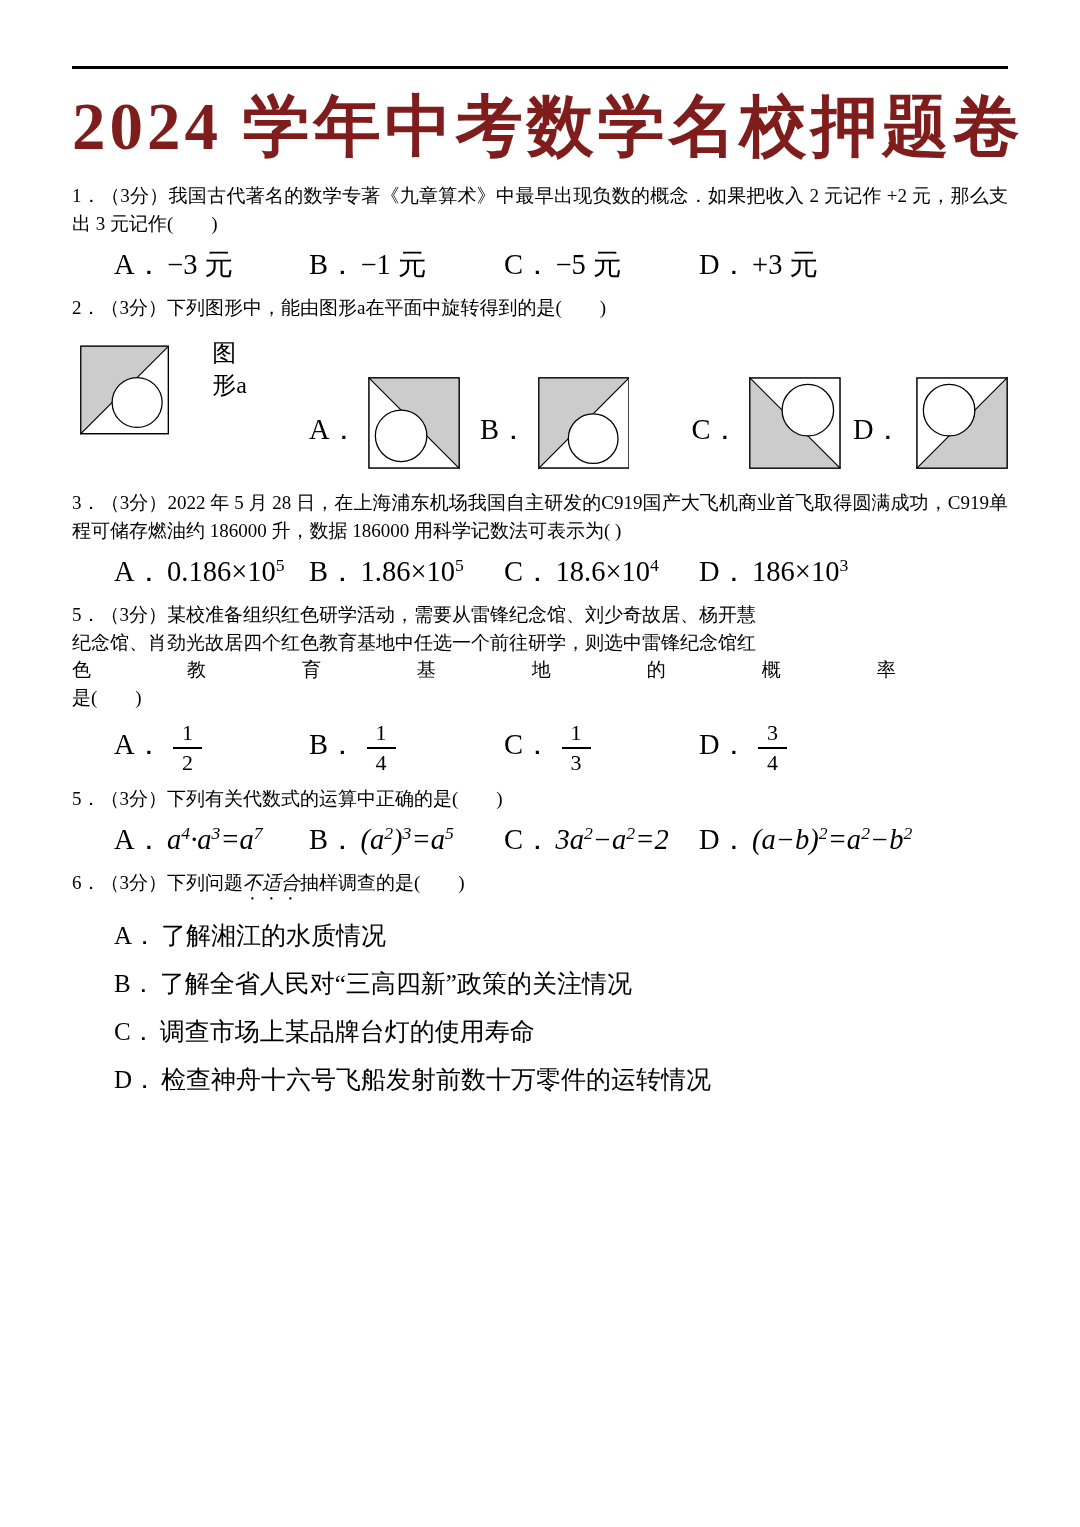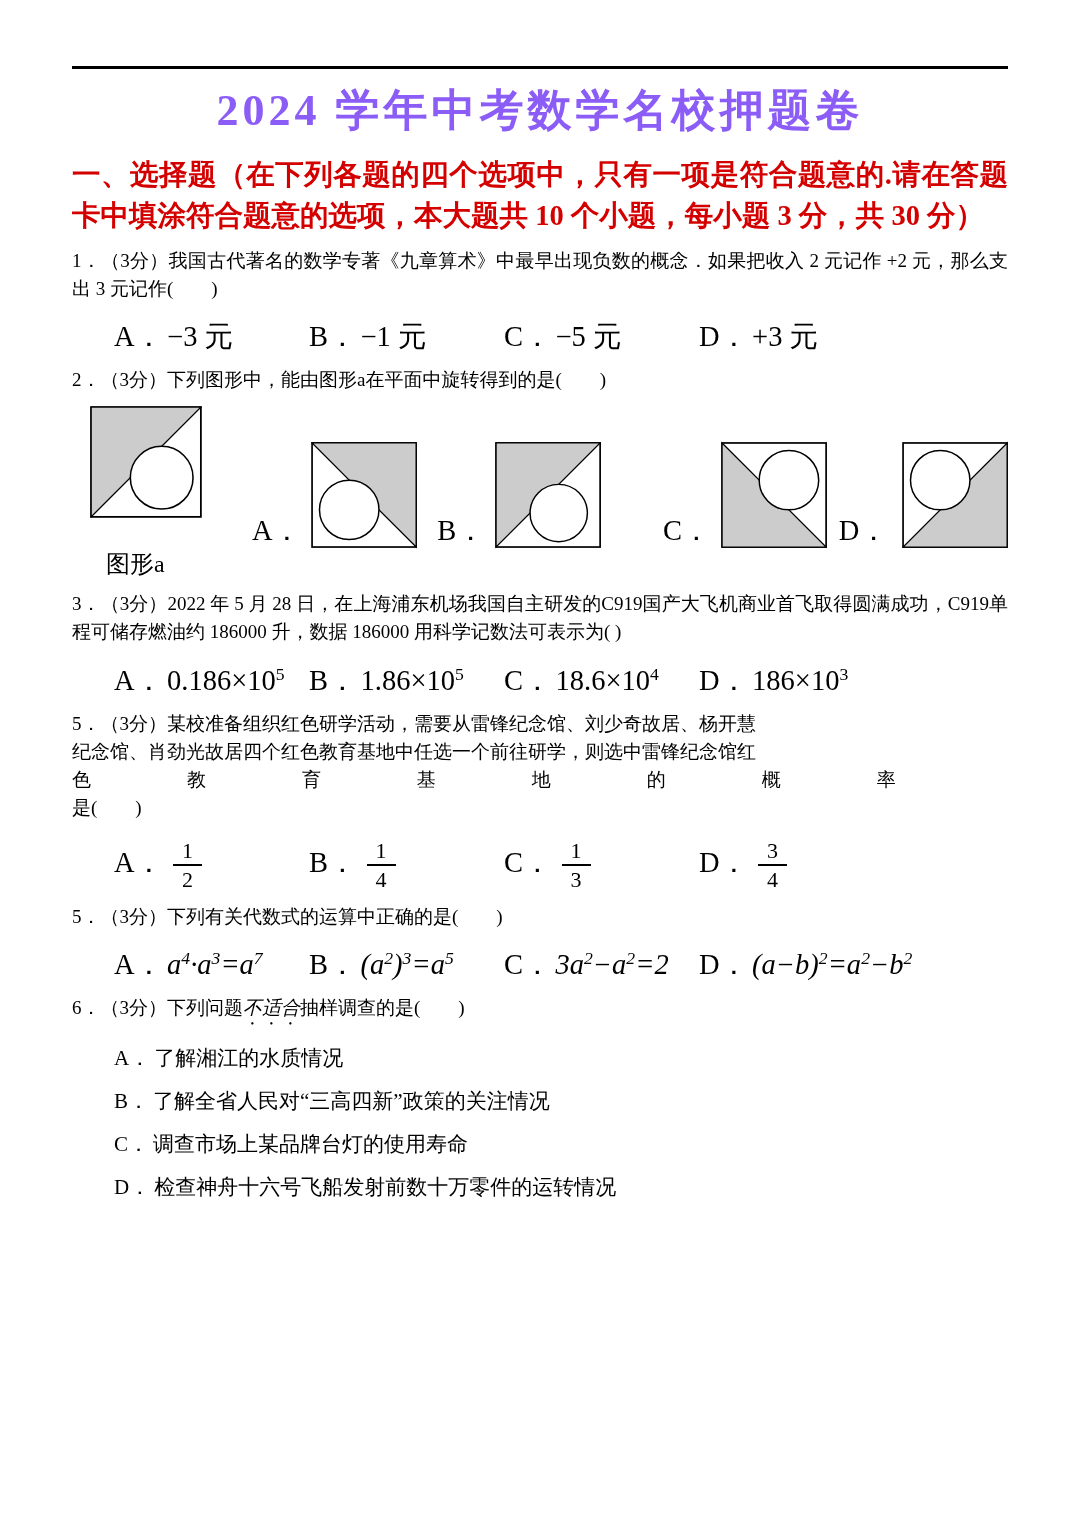--- a/index.html
+++ b/index.html
@@ -8,92 +8,91 @@
     width: 1080px; height: 1527px;
     background: #ffffff;
     color: #000;
     font-family: "Liberation Serif", "DejaVu Serif", serif;
     position: relative;
     overflow: hidden;
   }
   .page { padding: 0 72px; position: relative; height: 100%; }
   .topline { border-top: 3px solid #000; margin-top: 66px; }
   .title {
-    color: #8b5cf6;
+    color: #7f1d1d;
     text-align: center;
     font-weight: bold;
-    font-size: 44px;
+    font-size: 67px;
     letter-spacing: 4px;
-    margin: 12px 0 14px;
+    margin: 12px 0 4px;
     white-space: nowrap;
   }
   .section-header {
     color: #d40000;
     font-weight: bold;
     font-size: 28.5px;
     line-height: 1.45;
     text-align: justify;
     margin: 0 0 8px;
   }
   .q-text {
     font-size: 19px;
     line-height: 1.47;
     text-align: justify;
     margin: 10px 0 0;
   }
   .options-row {
     display: flex;
     padding-left: 42px;
-    margin: 16px 0 0;
+    margin: 8px 0 0;
     font-size: 28.5px;
     align-items: flex-start;
   }
   .options-row .opt { width: 195px; white-space: nowrap; }
   .options-row .opt:last-child { width: auto; }
   .opt-label { margin-right: 4px; }
   sup { font-size: 0.62em; vertical-align: super; line-height: 0; }
   .math { font-style: italic; }
   .frac {
     display: inline-block;
     vertical-align: -0.7em;
     text-align: center;
     font-size: 22px;
     line-height: 1.15;
     margin-left: 6px;
   }
   .frac .num { display: block; padding: 0 9px 1px; border-bottom: 2px solid #000; }
   .frac .den { display: block; padding-top: 1px; }
   .figures-row { display: flex; align-items: flex-start; margin-top: 12px; }
-  .figa-col { display: flex; flex-direction: column; margin-left: 18px; gap: 27px; }
+  .figa-col { display: flex; flex-direction: row; margin-left: 8px; gap: 27px; }
   .fig-caption { font-size: 24px; margin-top: 3px; padding-left: 16px; }
   .fig-label { align-self: flex-end; font-size: 28.5px; margin: 0 6px 30px 0; white-space: nowrap; }
   .opt-fig { margin-top: 33px; }
   svg.figure { display: block; }
   .q4-block p { margin: 0; }
   .q4-block p.first { margin-top: 10px; }
   .spread { text-align-last: justify; width: 88%; }
   .emph {
     -webkit-text-emphasis: filled dot;
     -webkit-text-emphasis-position: under left;
     text-emphasis: filled dot;
     text-emphasis-position: under left;
     font-style: italic;
   }
-  .q6-option { font-size: 21px; margin: 15px 0 0 42px; }
+  .q6-option { font-size: 25px; margin: 15px 0 0 42px; }
 </style>
 </head>
 <body>
 
 <div class="page">
 
   <div class="topline"></div>
 
   <h1 class="title">2024 学年中考数学名校押题卷</h1>
 
-  <p class="section-header">一、选择题（在下列各题的四个选项中，只有一项是符合题意的.请在答题卡中填涂符合题意的选项，本大题共 10 个小题，每小题 3 分，共 30 分）</p>
 
   <div>
     <p class="q-text">1．（3分）我国古代著名的数学专著《九章算术》中最早出现负数的概念．如果把收入 2 元记作 +2 元，那么支出 3 元记作(　　)</p>
     <div class="options-row">
       <span class="opt"><span class="opt-label">A．</span><span>−3 元</span></span>
       <span class="opt"><span class="opt-label">B．</span><span>−1 元</span></span>
       <span class="opt"><span class="opt-label">C．</span><span>−5 元</span></span>
       <span class="opt"><span class="opt-label">D．</span><span>+3 元</span></span>
     </div>
   </div>

